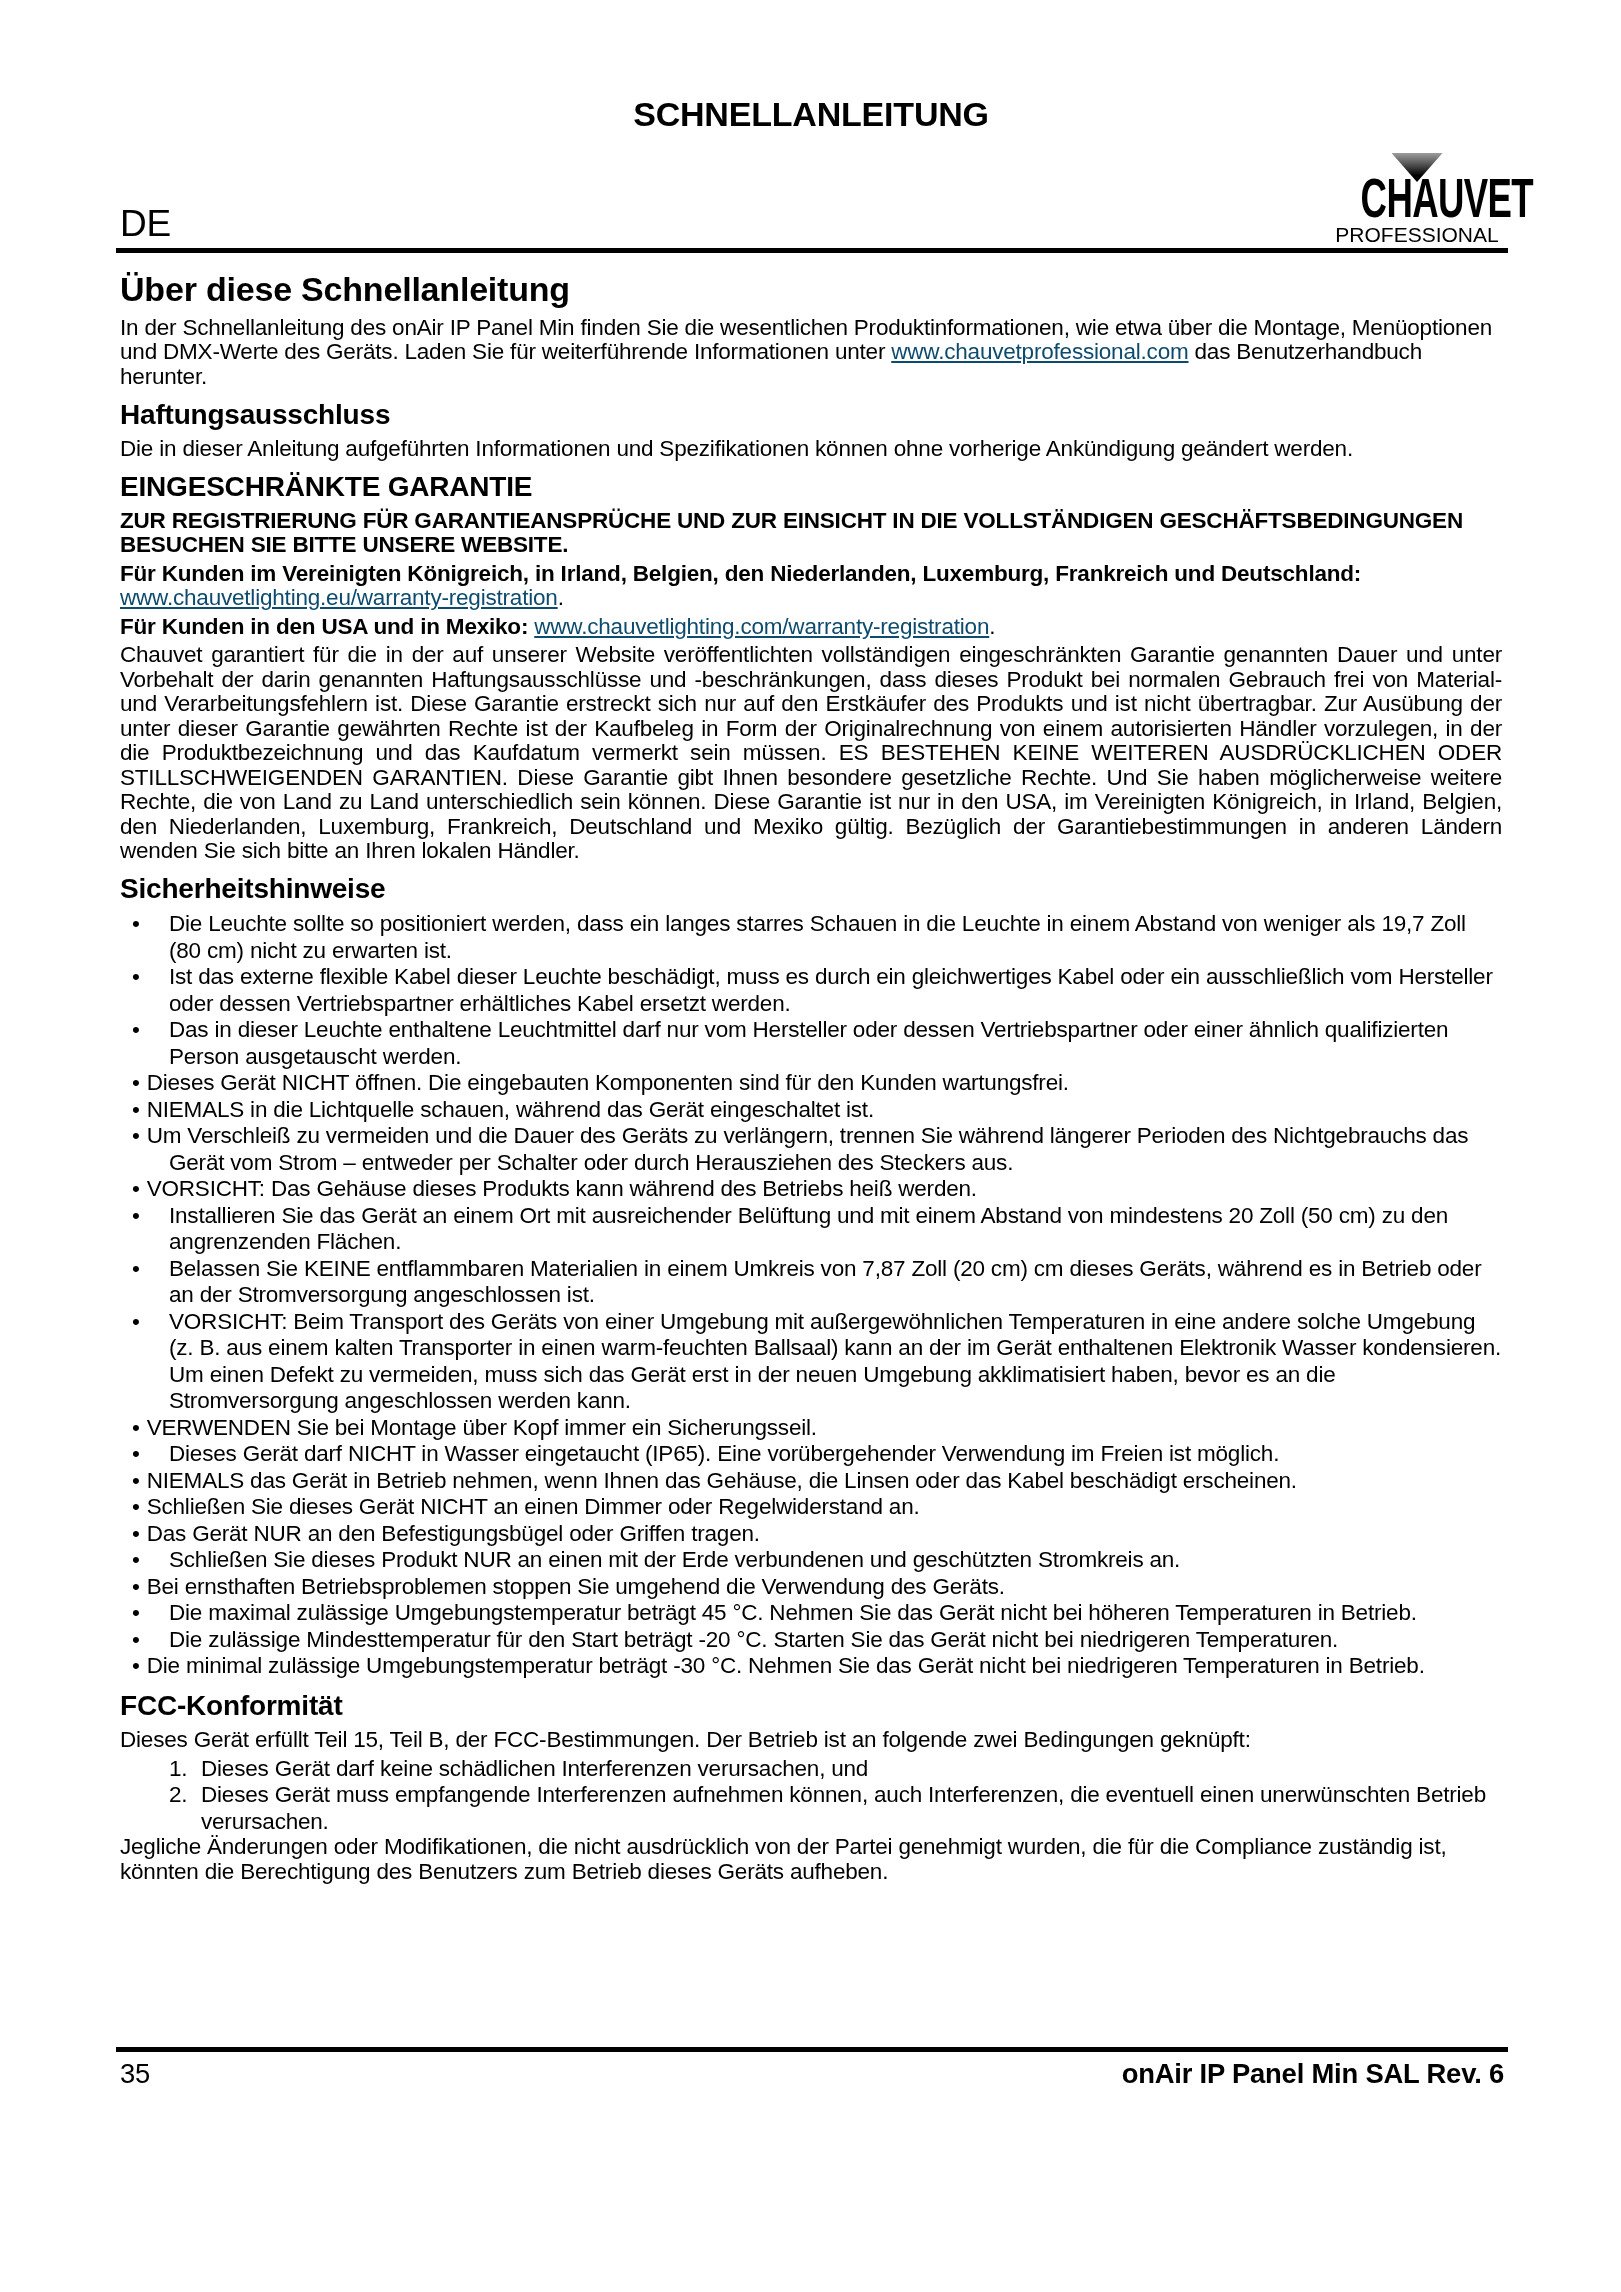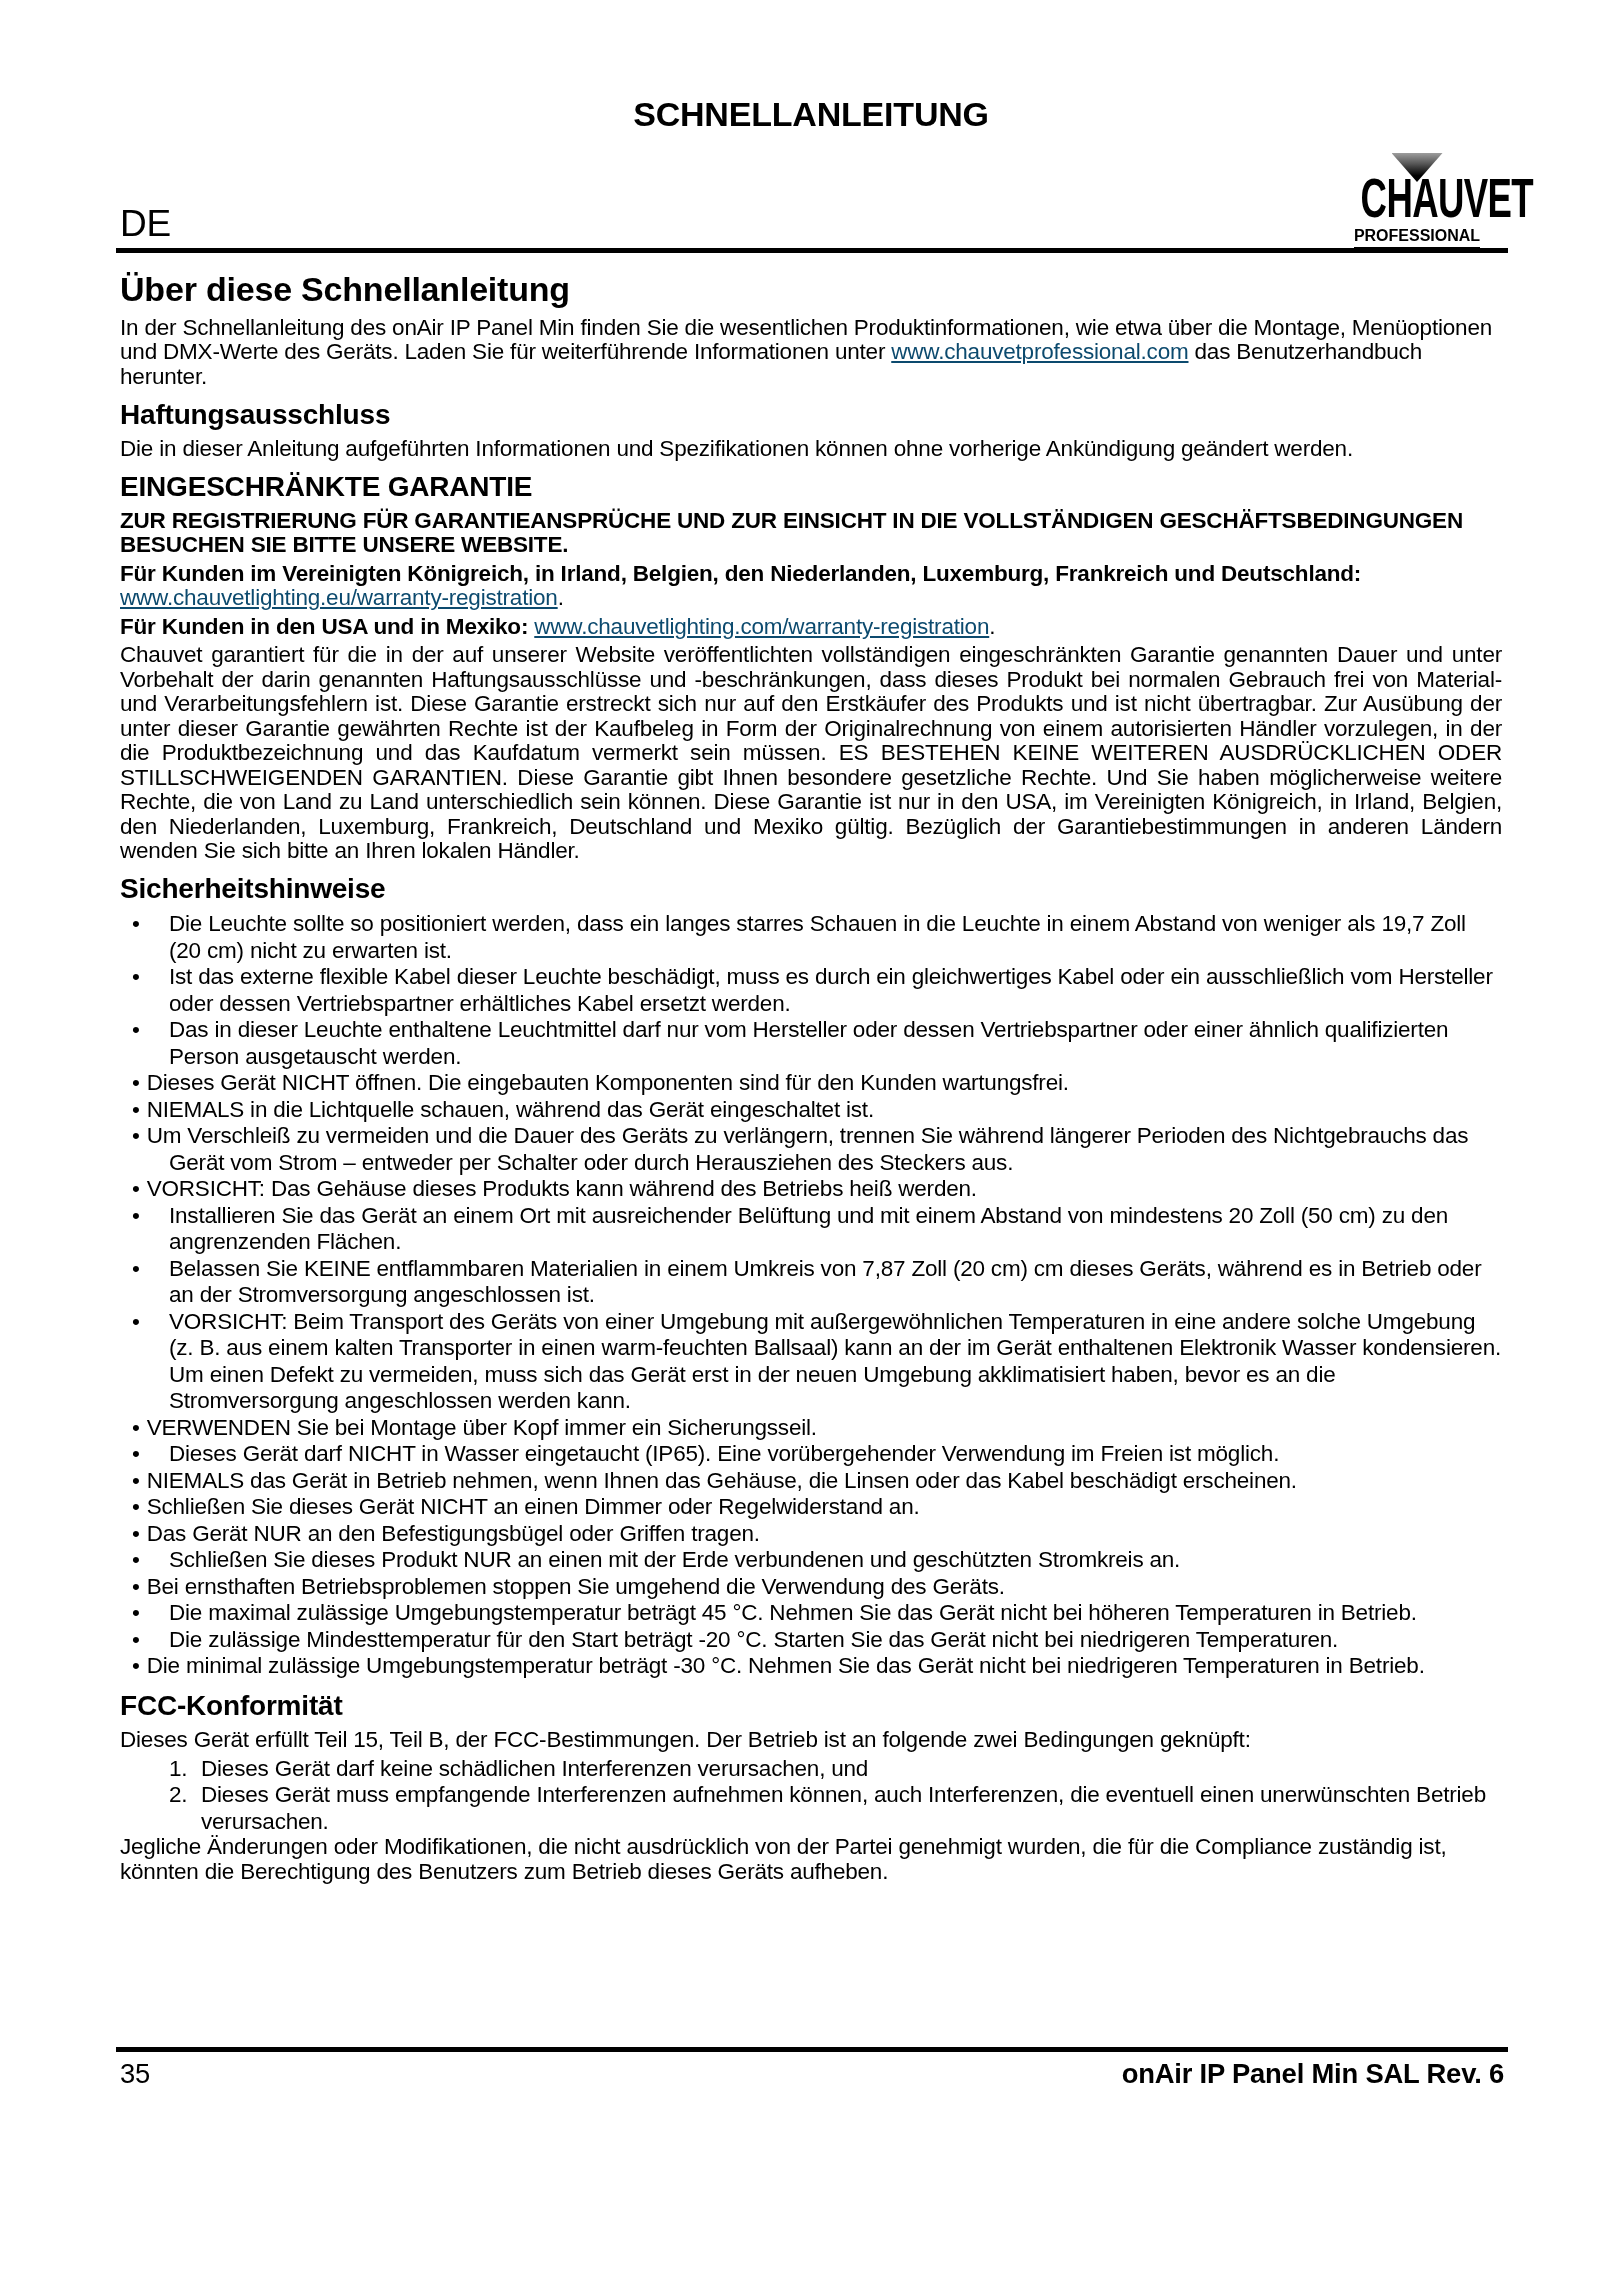--- a/index.html
+++ b/index.html
@@ -12,21 +12,21 @@
   .doc-title{position:absolute;top:95px;left:120px;width:1382px;text-align:center;
     font-size:34px;font-weight:bold;}
   .lang{position:absolute;top:204px;left:120px;font-size:37px;line-height:39px;}
   
   .logo{position:absolute;top:153px;left:1326px;width:182px;text-align:center;}
   .logo .tri{position:relative;z-index:2;width:51px;height:29px;margin:0 auto -11.8px auto;
     clip-path:polygon(0 0,100% 0,50% 100%);
     background:linear-gradient(180deg,#9d9d9d 0%,#555 38%,#000 78%);}
   .logo .brand{font-weight:bold;font-size:59px;line-height:57px;white-space:nowrap;
     transform:scale(0.62,0.95);transform-origin:50% 40%;letter-spacing:-1px;}
-  .logo .brand-sub{display:inline-block;font-weight:bold;font-size:16px;letter-spacing:0px;
+  .logo .brand-sub{display:inline-block;font-weight:normal;font-size:21px;letter-spacing:0px;
     white-space:nowrap;margin-top:-3.9px;padding-bottom:2px;border-bottom:3.9px solid #000;}
   
   .content{position:absolute;top:263px;left:120px;width:1382px;font-size:22.5px;line-height:24.5px;}
   .content .h1{font-size:34px;line-height:37px;font-weight:bold;margin:7.8px 0 7.8px 0;}
   .content .h2{font-size:28px;line-height:31px;font-weight:bold;margin:9.8px 0 6.9px 0;}
   .content p{margin:0 0 3.9px 0;}
   .content p.justify{text-align:justify;}
   .b{font-weight:bold;}
   a.link{color:#0c4a6e;text-decoration:underline;cursor:pointer;}
   .bullet{line-height:26.5px;padding-left:49px;text-indent:-37px;margin:0;}
@@ -61,21 +61,21 @@
       <div class="h1">Über diese Schnellanleitung</div>
       <p><span>In der Schnellanleitung des onAir IP Panel Min finden Sie die wesentlichen Produktinformationen, wie etwa über die Montage, Menüoptionen und DMX-Werte des Geräts. Laden Sie für weiterführende Informationen unter </span><a class="link" href="#">www.chauvetprofessional.com</a><span> das Benutzerhandbuch herunter.</span></p>
       <div class="h2">Haftungsausschluss</div>
       <p><span>Die in dieser Anleitung aufgeführten Informationen und Spezifikationen können ohne vorherige Ankündigung geändert werden.</span></p>
       <div class="h2">EINGESCHRÄNKTE GARANTIE</div>
       <p><span class="b">ZUR REGISTRIERUNG FÜR GARANTIEANSPRÜCHE UND ZUR EINSICHT IN DIE VOLLSTÄNDIGEN GESCHÄFTSBEDINGUNGEN BESUCHEN SIE BITTE UNSERE WEBSITE.</span></p>
       <p><span class="b">Für Kunden im Vereinigten Königreich, in Irland, Belgien, den Niederlanden, Luxemburg, Frankreich und Deutschland: </span><a class="link" href="#">www.chauvetlighting.eu/warranty-registration</a><span>.</span></p>
       <p><span class="b">Für Kunden in den USA und in Mexiko: </span><a class="link" href="#">www.chauvetlighting.com/warranty-registration</a><span>.</span></p>
       <p class="justify"><span>Chauvet garantiert für die in der auf unserer Website veröffentlichten vollständigen eingeschränkten Garantie genannten Dauer und unter Vorbehalt der darin genannten Haftungsausschlüsse und -beschränkungen, dass dieses Produkt bei normalen Gebrauch frei von Material- und Verarbeitungsfehlern ist. Diese Garantie erstreckt sich nur auf den Erstkäufer des Produkts und ist nicht übertragbar. Zur Ausübung der unter dieser Garantie gewährten Rechte ist der Kaufbeleg in Form der Originalrechnung von einem autorisierten Händler vorzulegen, in der die Produktbezeichnung und das Kaufdatum vermerkt sein müssen. ES BESTEHEN KEINE WEITEREN AUSDRÜCKLICHEN ODER STILLSCHWEIGENDEN GARANTIEN. Diese Garantie gibt Ihnen besondere gesetzliche Rechte. Und Sie haben möglicherweise weitere Rechte, die von Land zu Land unterschiedlich sein können. Diese Garantie ist nur in den USA, im Vereinigten Königreich, in Irland, Belgien, den Niederlanden, Luxemburg, Frankreich, Deutschland und Mexiko gültig. Bezüglich der Garantiebestimmungen in anderen Ländern wenden Sie sich bitte an Ihren lokalen Händler.</span></p>
       <div class="h2">Sicherheitshinweise</div>
-      <div class="bullet indent"><span class="dot">•</span><span>Die Leuchte sollte so positioniert werden, dass ein langes starres Schauen in die Leuchte in einem Abstand von weniger als 19,7 Zoll (20 cm) nicht zu erwarten ist.</span></div>
+      <div class="bullet indent"><span class="dot">•</span><span>Die Leuchte sollte so positioniert werden, dass ein langes starres Schauen in die Leuchte in einem Abstand von weniger als 19,7 Zoll (80 cm) nicht zu erwarten ist.</span></div>
       <div class="bullet indent"><span class="dot">•</span><span>Ist das externe flexible Kabel dieser Leuchte beschädigt, muss es durch ein gleichwertiges Kabel oder ein ausschließlich vom Hersteller oder dessen Vertriebspartner erhältliches Kabel ersetzt werden.</span></div>
       <div class="bullet indent"><span class="dot">•</span><span>Das in dieser Leuchte enthaltene Leuchtmittel darf nur vom Hersteller oder dessen Vertriebspartner oder einer ähnlich qualifizierten Person ausgetauscht werden.</span></div>
       <div class="bullet flush"><span class="dot">•</span><span>Dieses Gerät NICHT öffnen. Die eingebauten Komponenten sind für den Kunden wartungsfrei.</span></div>
       <div class="bullet flush"><span class="dot">•</span><span>NIEMALS in die Lichtquelle schauen, während das Gerät eingeschaltet ist.</span></div>
       <div class="bullet flush"><span class="dot">•</span><span>Um Verschleiß zu vermeiden und die Dauer des Geräts zu verlängern, trennen Sie während längerer Perioden des Nichtgebrauchs das Gerät vom Strom – entweder per Schalter oder durch Herausziehen des Steckers aus.</span></div>
       <div class="bullet flush"><span class="dot">•</span><span>VORSICHT: Das Gehäuse dieses Produkts kann während des Betriebs heiß werden.</span></div>
       <div class="bullet indent"><span class="dot">•</span><span>Installieren Sie das Gerät an einem Ort mit ausreichender Belüftung und mit einem Abstand von mindestens 20 Zoll (50 cm) zu den angrenzenden Flächen.</span></div>
       <div class="bullet indent"><span class="dot">•</span><span>Belassen Sie KEINE entflammbaren Materialien in einem Umkreis von 7,87 Zoll (20 cm) cm dieses Geräts, während es in Betrieb oder an der Stromversorgung angeschlossen ist.</span></div>
       <div class="bullet indent"><span class="dot">•</span><span>VORSICHT: Beim Transport des Geräts von einer Umgebung mit außergewöhnlichen Temperaturen in eine andere solche Umgebung (z. B. aus einem kalten Transporter in einen warm-feuchten Ballsaal) kann an der im Gerät enthaltenen Elektronik Wasser kondensieren. Um einen Defekt zu vermeiden, muss sich das Gerät erst in der neuen Umgebung akklimatisiert haben, bevor es an die Stromversorgung angeschlossen werden kann.</span></div>
       <div class="bullet flush"><span class="dot">•</span><span>VERWENDEN Sie bei Montage über Kopf immer ein Sicherungsseil.</span></div>

